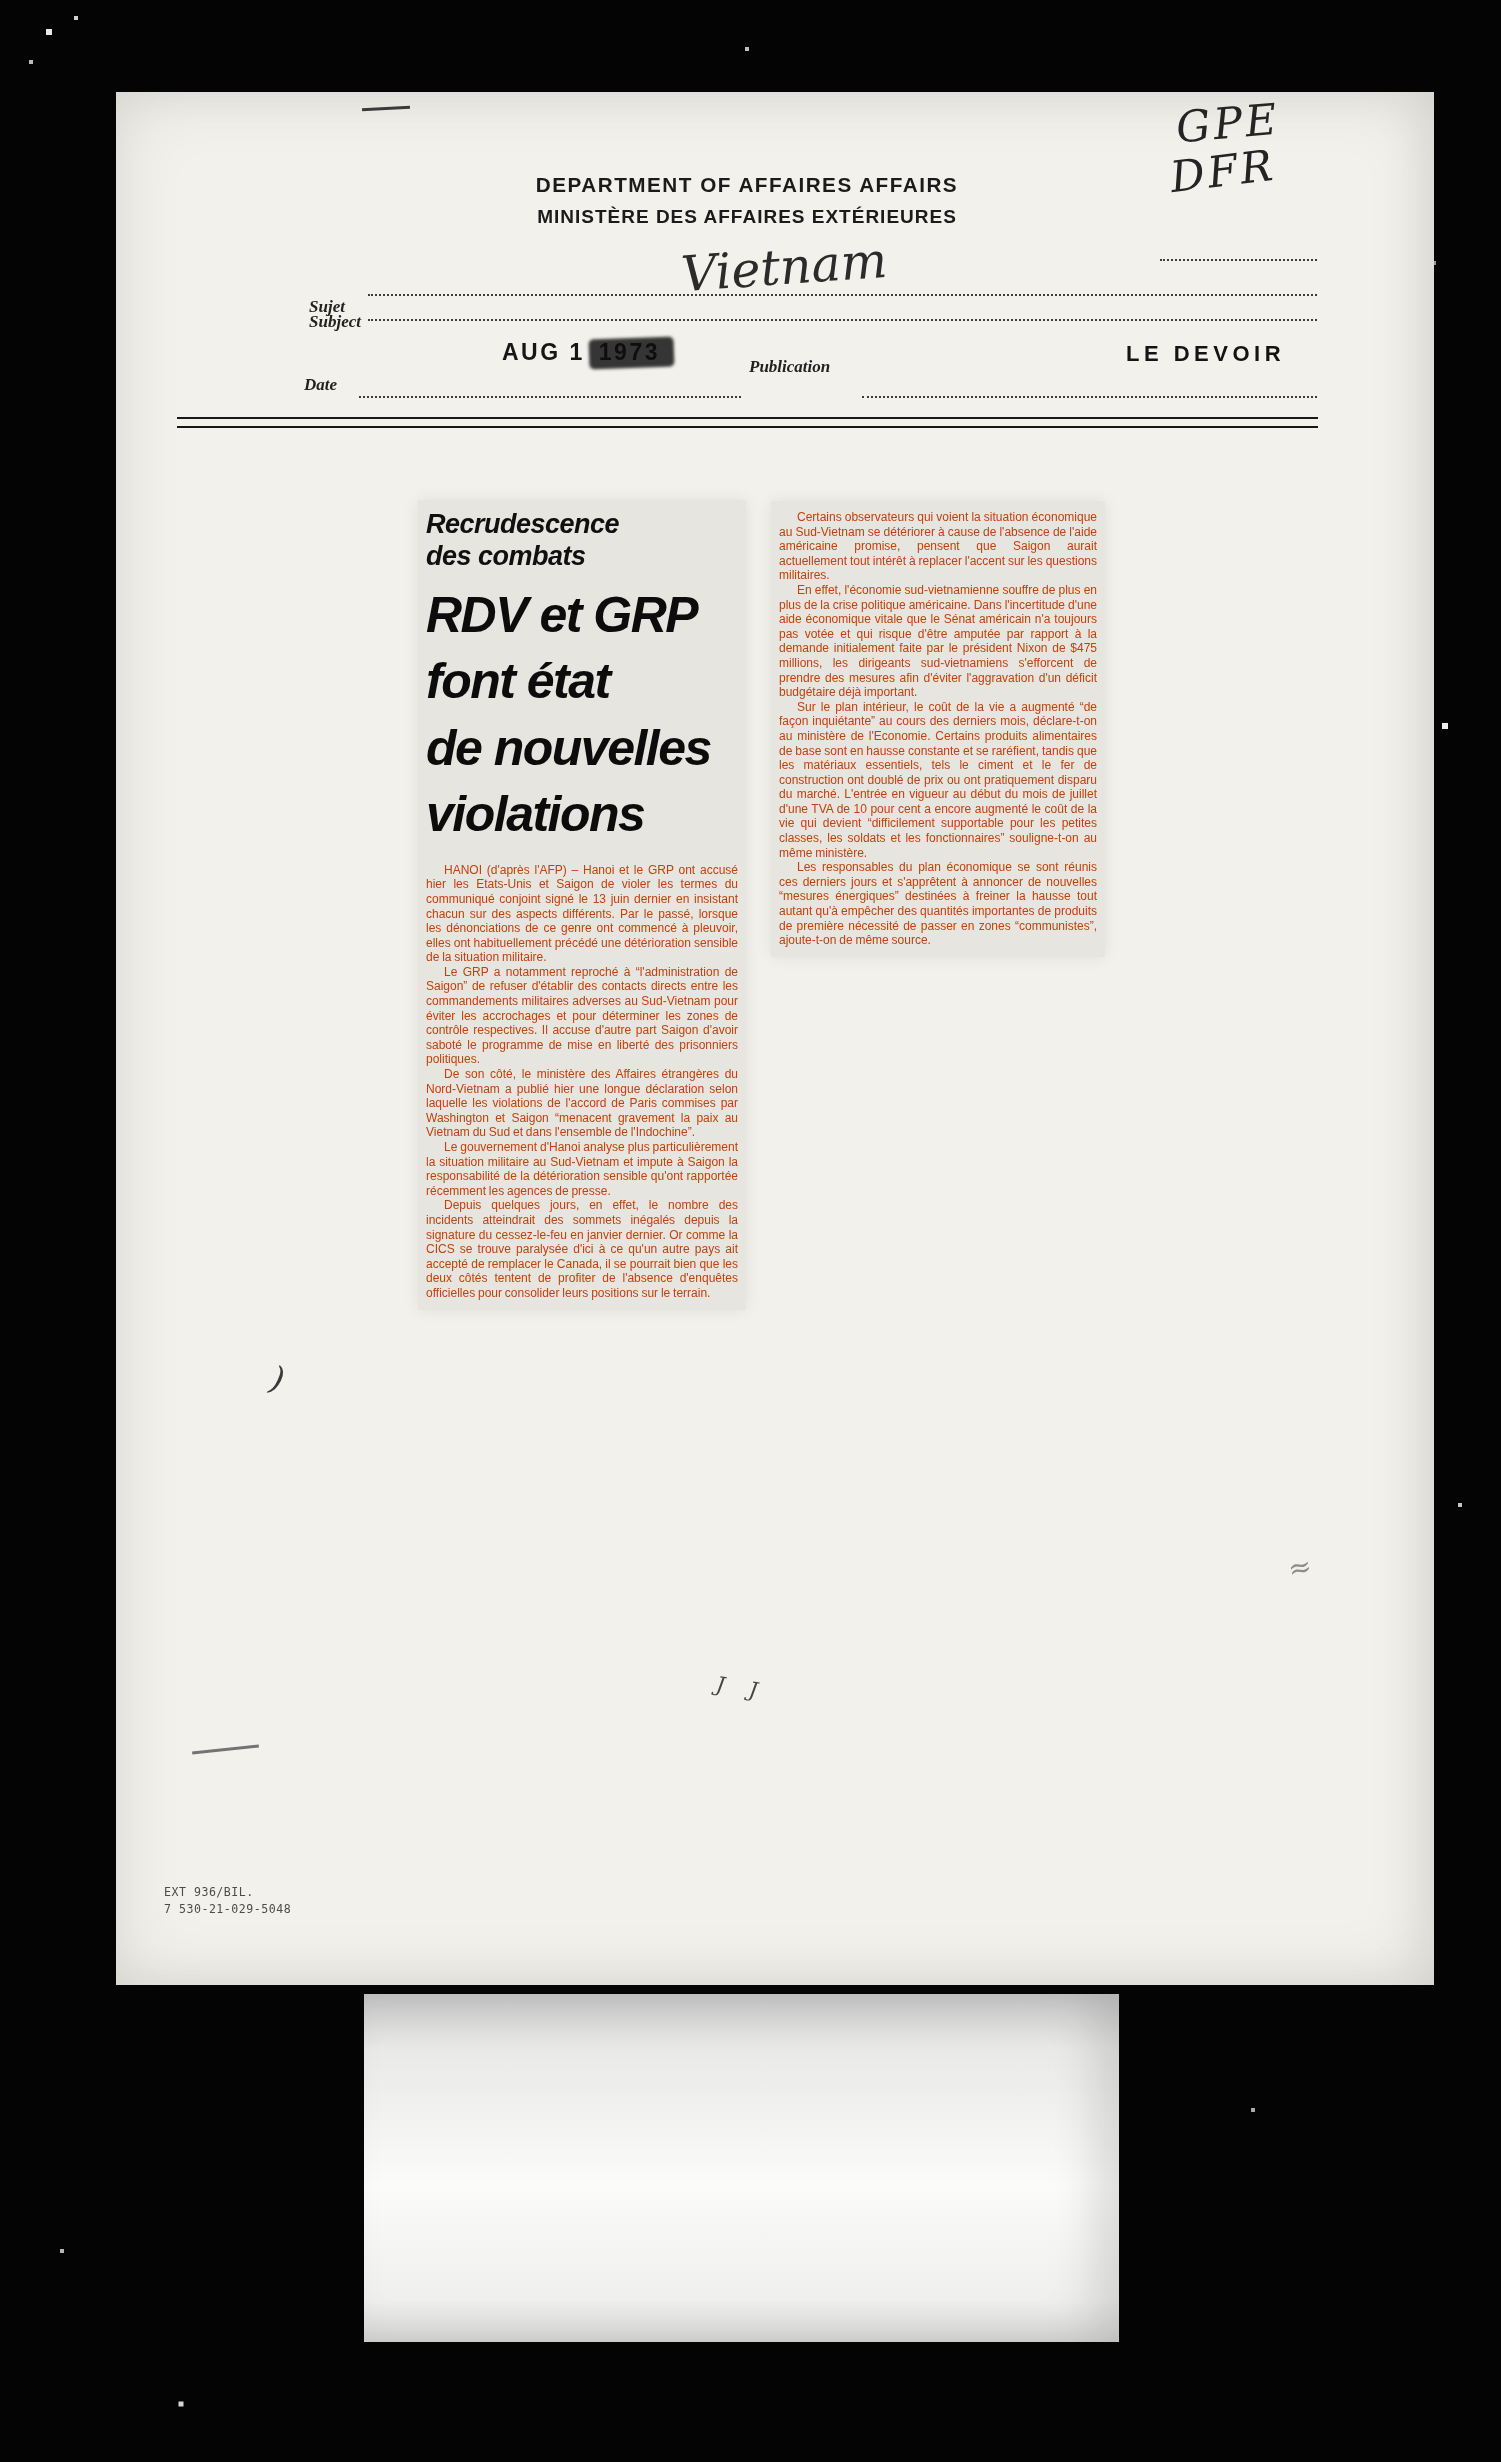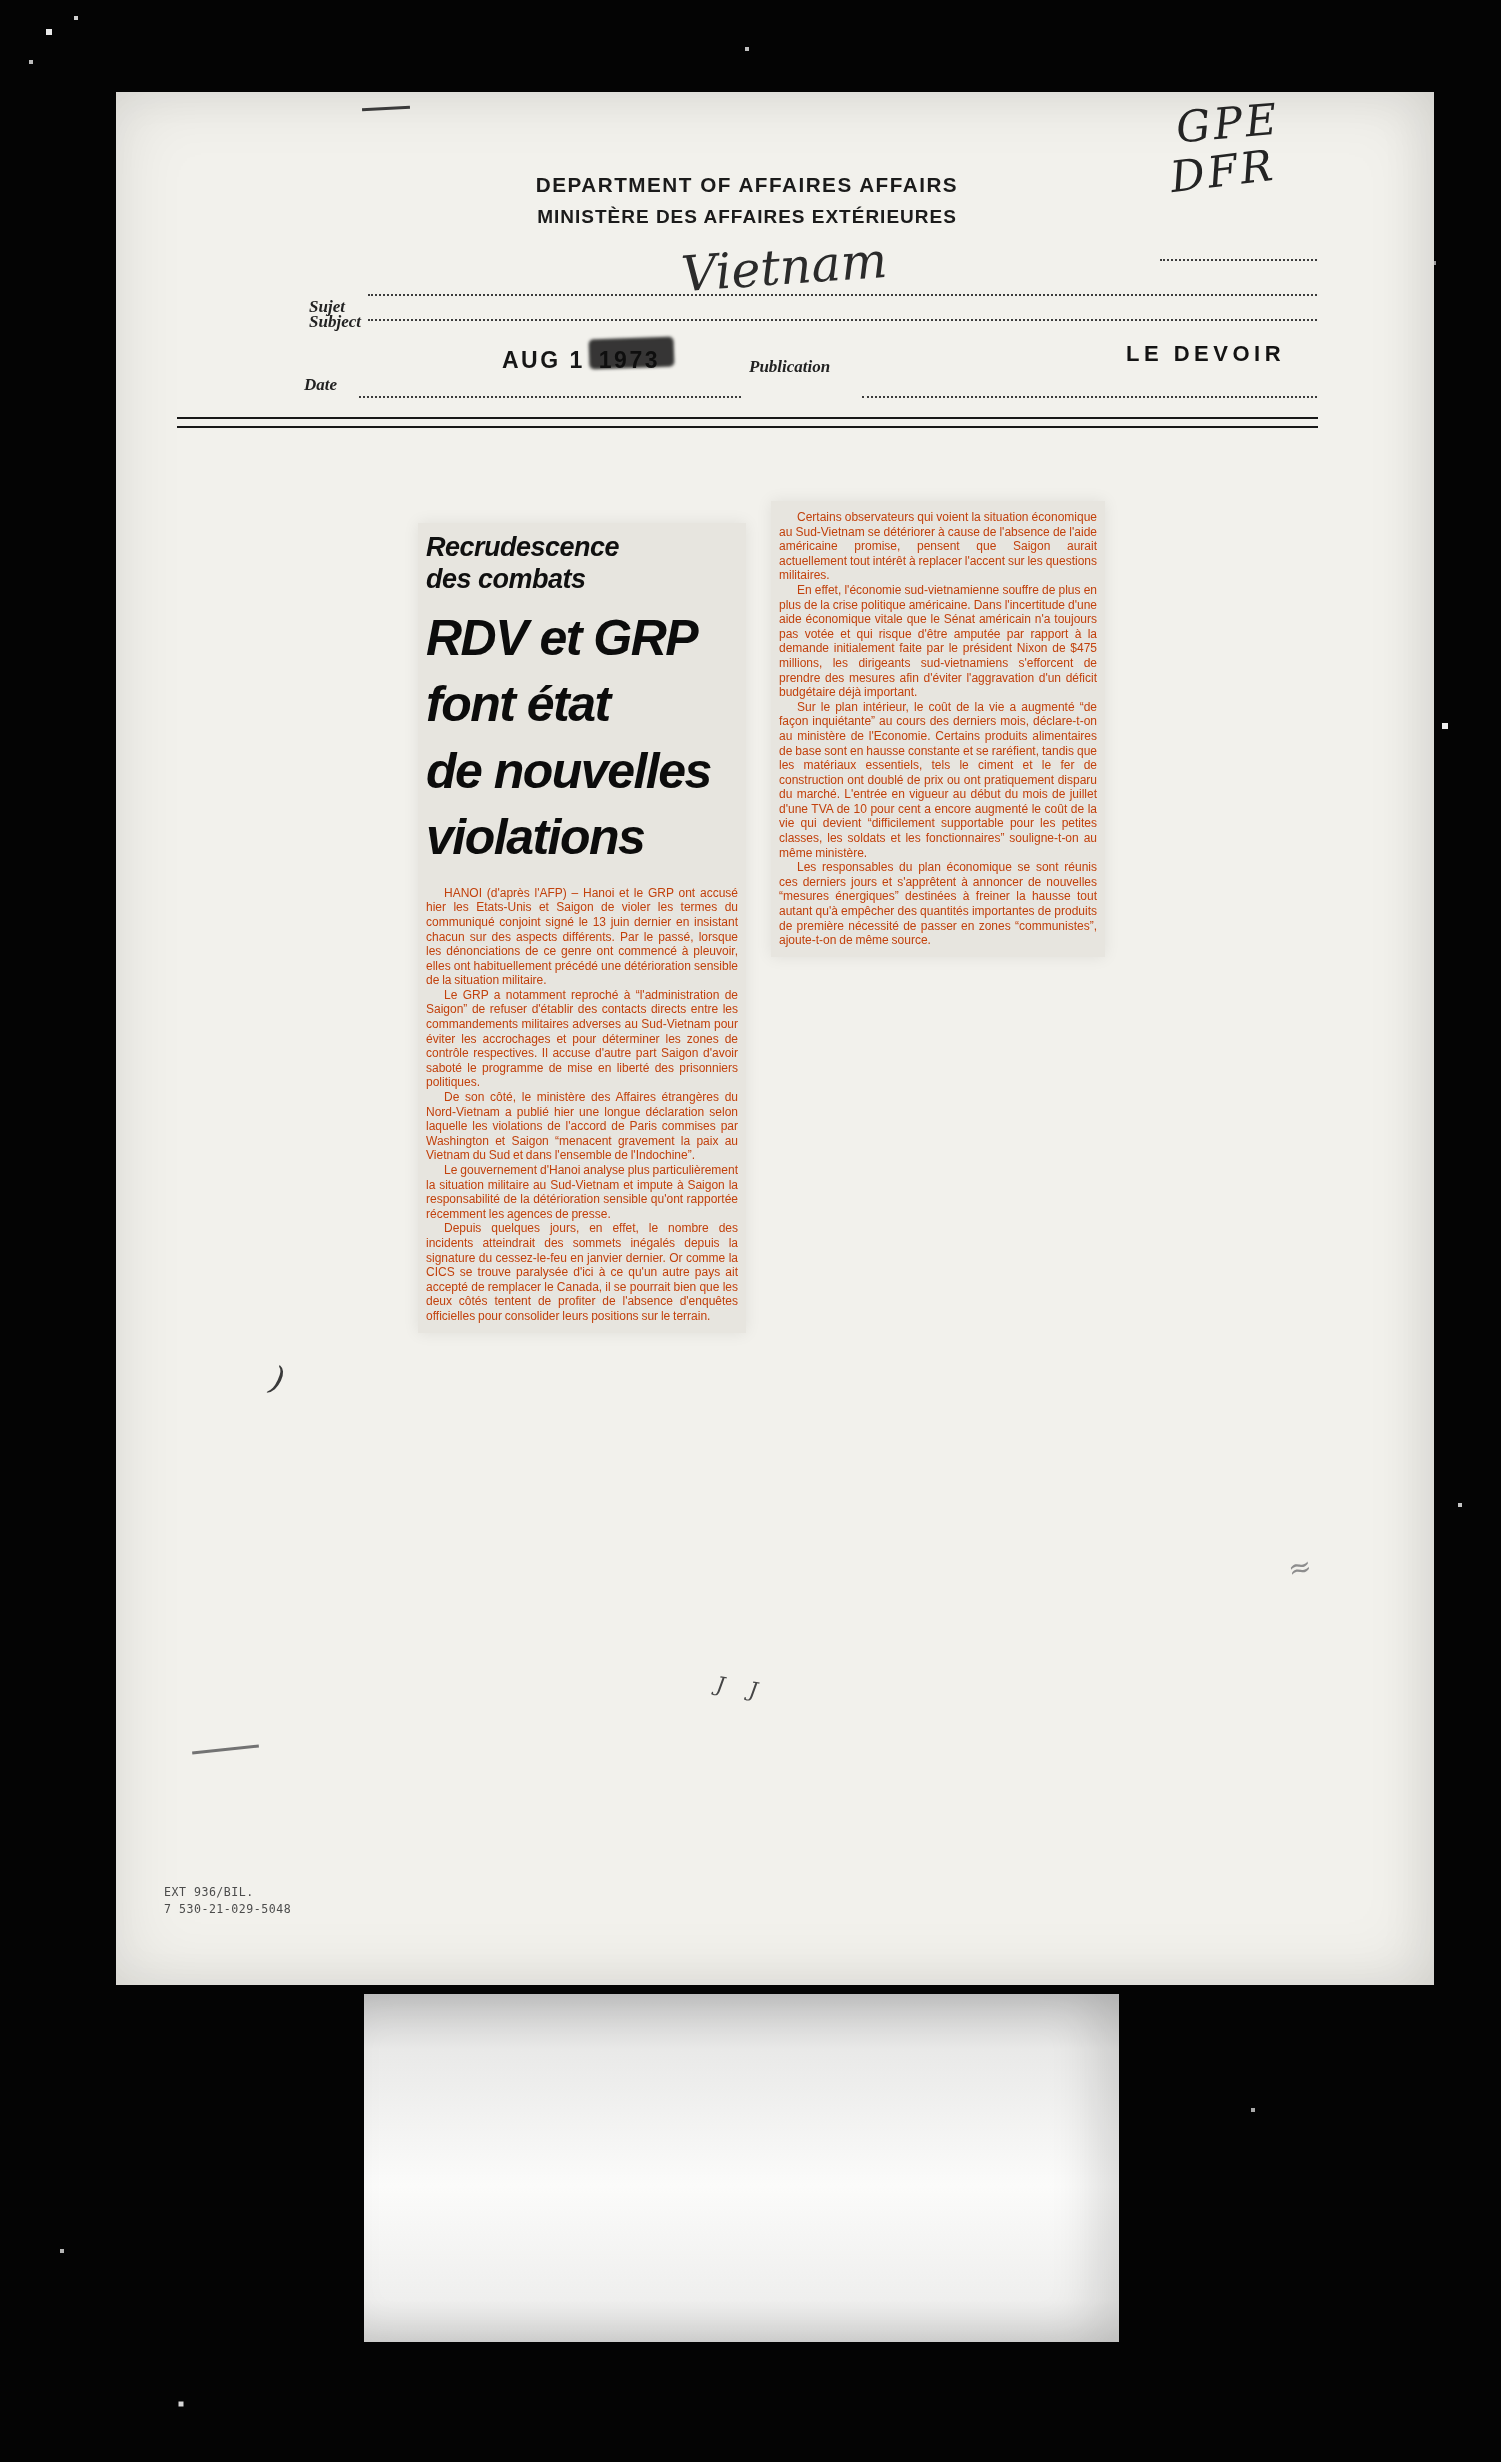--- a/index.html
+++ b/index.html
@@ -72,21 +72,21 @@
   .dots { position: absolute; height: 0; border-bottom: 2px dotted #3c3c3c; }
   .dots-subject { left: 252px; top: 202px; width: 949px; }
   .dots-sujet   { left: 252px; top: 227px; width: 949px; }
   .dots-topright{ left: 1044px; top: 167px; width: 157px; }
   .dots-date    { left: 243px; top: 304px; width: 382px; }
   .dots-publication { left: 746px; top: 304px; width: 455px; }
 
   .stamp {
     position: absolute; left: 386px; top: 247px;
     font-family: "Liberation Sans", sans-serif; font-weight: bold;
-    font-size: 23px; letter-spacing: 2.5px; color: #161616; margin-top: 8px;
+    font-size: 23px; letter-spacing: 2.5px; color: #161616;
   }
   .stamp-year { margin-left: 14px; }
   .stamp-smudge {
     position: absolute; left: 473px; top: 246px; width: 85px; height: 30px;
     background: rgba(12,12,12,0.82); border-radius: 5px;
     transform: rotate(-2deg); filter: blur(1.5px);
   }
   .pub-stamp {
     position: absolute; left: 1010px; top: 249px;
     font-family: "Liberation Sans", sans-serif; font-weight: bold;
@@ -98,21 +98,21 @@
   .rule-2 { top: 334px; }
 
   
   .clip {
     position: absolute;
     background: #e7e5df;
     box-sizing: border-box;
     padding: 9px 8px;
     box-shadow: 0 0 15px rgba(0,0,0,0.08);
   }
-  .clip-left  { left: 302px;  top: 431px; width: 328px; }
+  .clip-left  { left: 302px;  top: 408px; width: 328px; }
   .clip-right { left: 655px; top: 409px; width: 334px; }
 
   .kicker {
     font-family: "Liberation Sans", sans-serif;
     font-weight: bold; font-style: italic;
     font-size: 27px; line-height: 1.18; color: #101010;
     letter-spacing: -0.5px;
   }
   .headline {
     font-family: "Liberation Sans", sans-serif;

